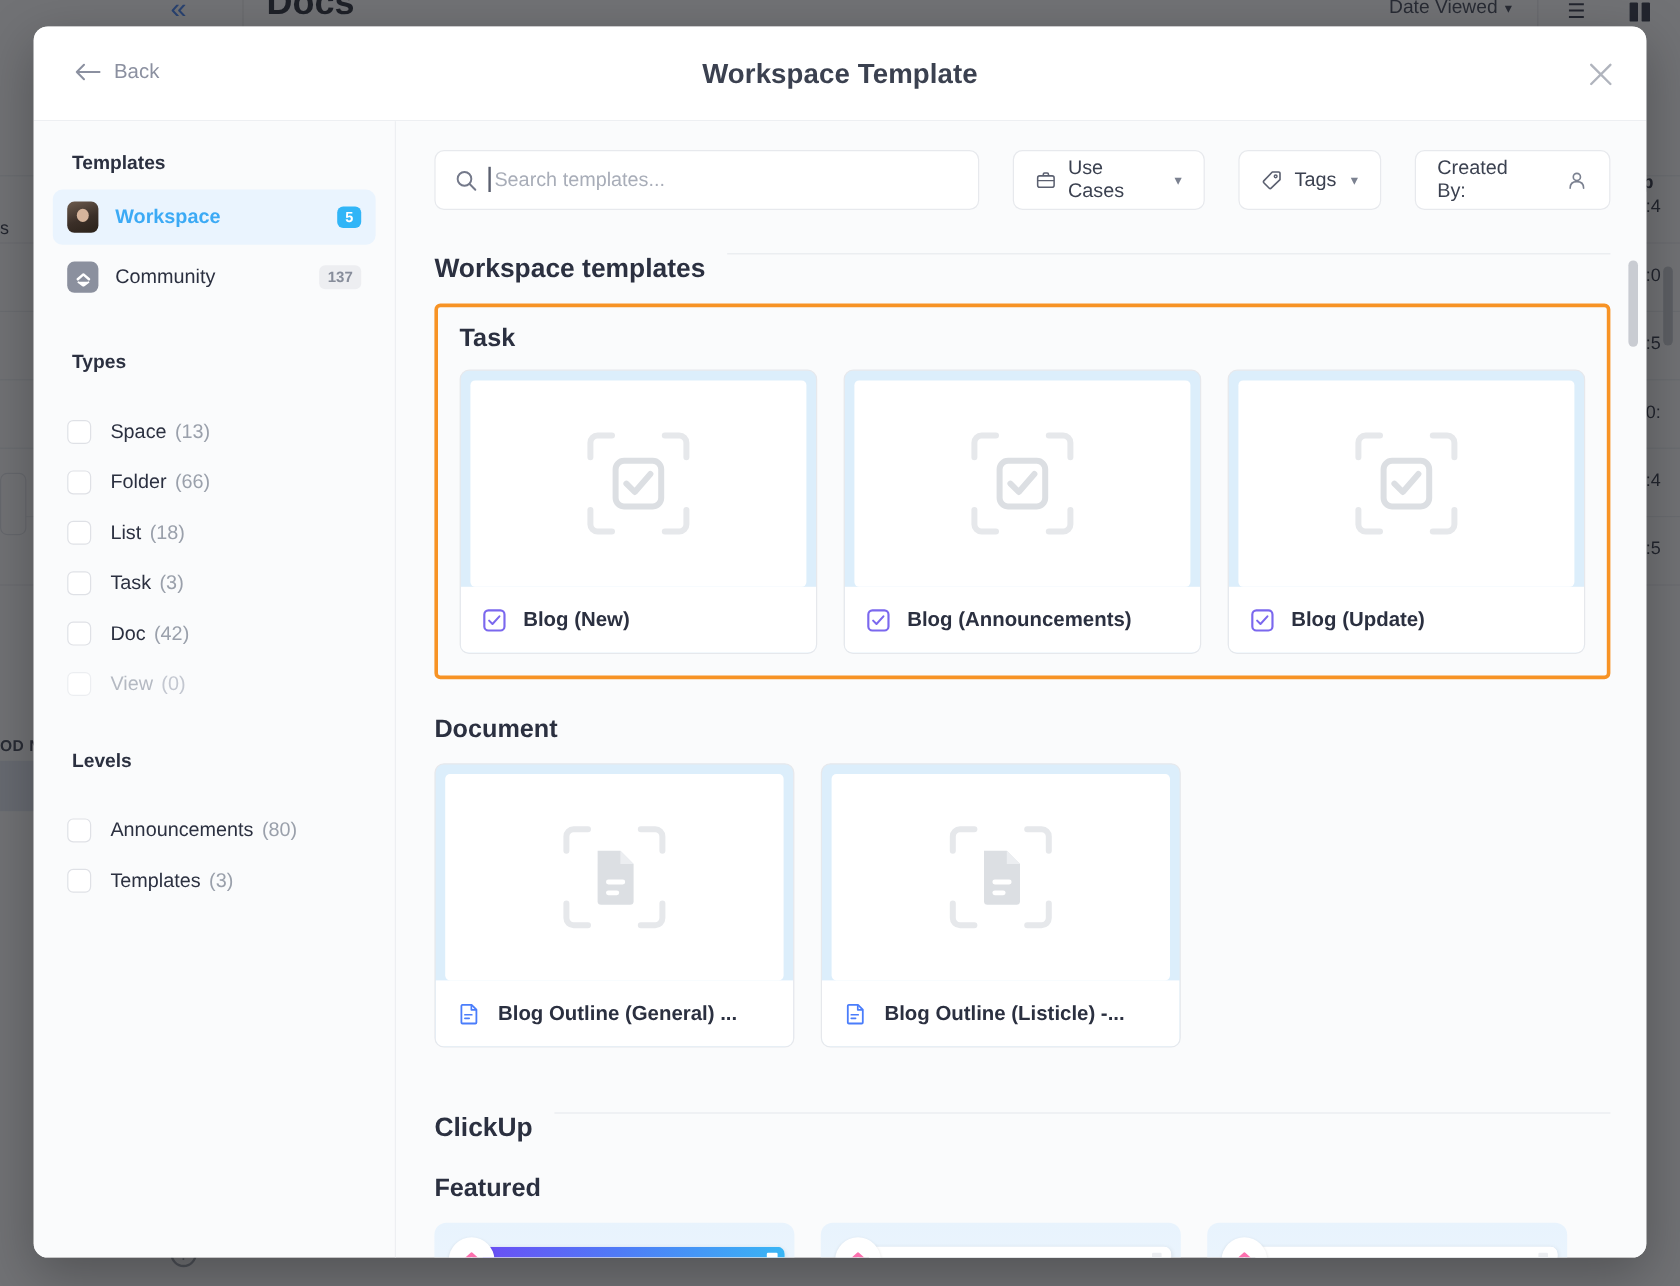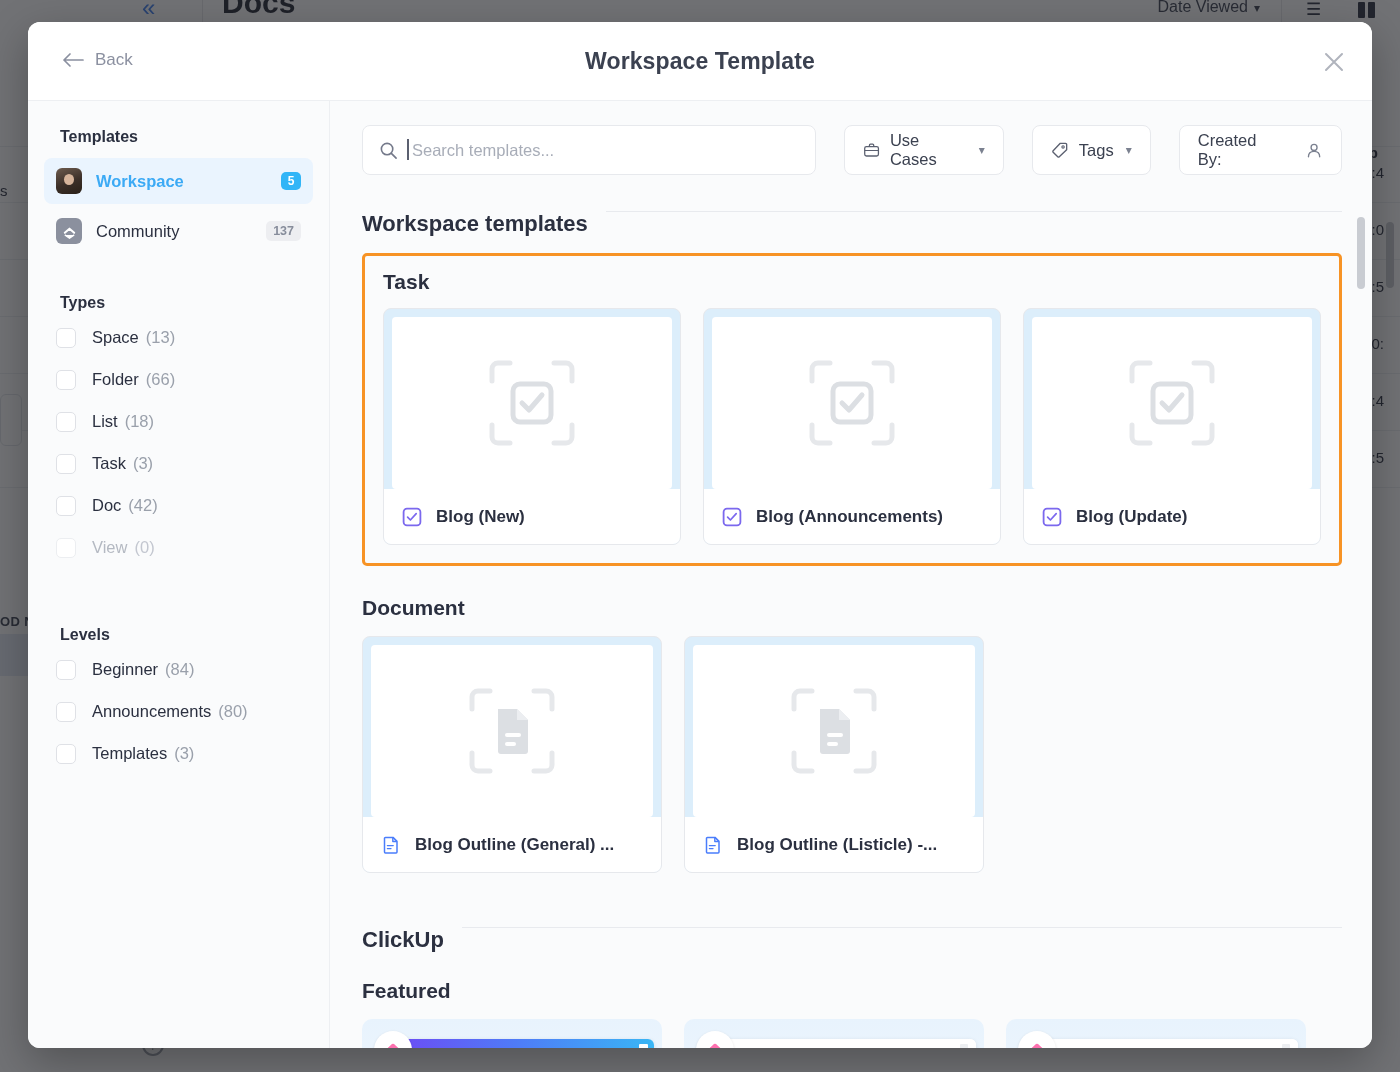--- a/index.html
+++ b/index.html
@@ -189,21 +189,21 @@
   .badge-blue {
     background: #31b5f7; color: #fff; font-size: 12px; font-weight: 700;
     border-radius: 5px; padding: 2px 6px; min-width: 20px; text-align: center;
   }
   .badge-grey {
     background: #edeef1; color: #878d9b; font-size: 12.5px; font-weight: 700;
     border-radius: 5px; padding: 3px 7px;
   }
 
   .check-row {
-    display: flex; align-items: flex-start;
+    display: flex; align-items: flex-end;
     height: 42px; padding: 0 12px; cursor: pointer;
   }
   .cbox {
     width: 20px; height: 20px; border-radius: 5px;
     border: 1.6px solid #dfe1e6; background: #fff; flex-shrink: 0;
   }
   .check-row .ctext {
     margin-left: 16px; font-size: 16.5px; color: #2b3040;
   }
   .check-row .ccount { margin-left: 7px; font-size: 16.5px; color: #9aa0ab; }
@@ -448,25 +448,20 @@
         <span class="ccount">(42)</span>
       </div>
       <div class="check-row disabled">
         <span class="cbox"></span>
         <span class="ctext">View</span>
         <span class="ccount">(0)</span>
       </div>
 
       <div class="side-heading levels">Levels</div>
 
-      <div class="check-row">
-        <span class="cbox"></span>
-        <span class="ctext">Beginner</span>
-        <span class="ccount">(84)</span>
-      </div>
       <div class="check-row">
         <span class="cbox"></span>
         <span class="ctext">Announcements</span>
         <span class="ccount">(80)</span>
       </div>
       <div class="check-row">
         <span class="cbox"></span>
         <span class="ctext">Templates</span>
         <span class="ccount">(3)</span>
       </div>

